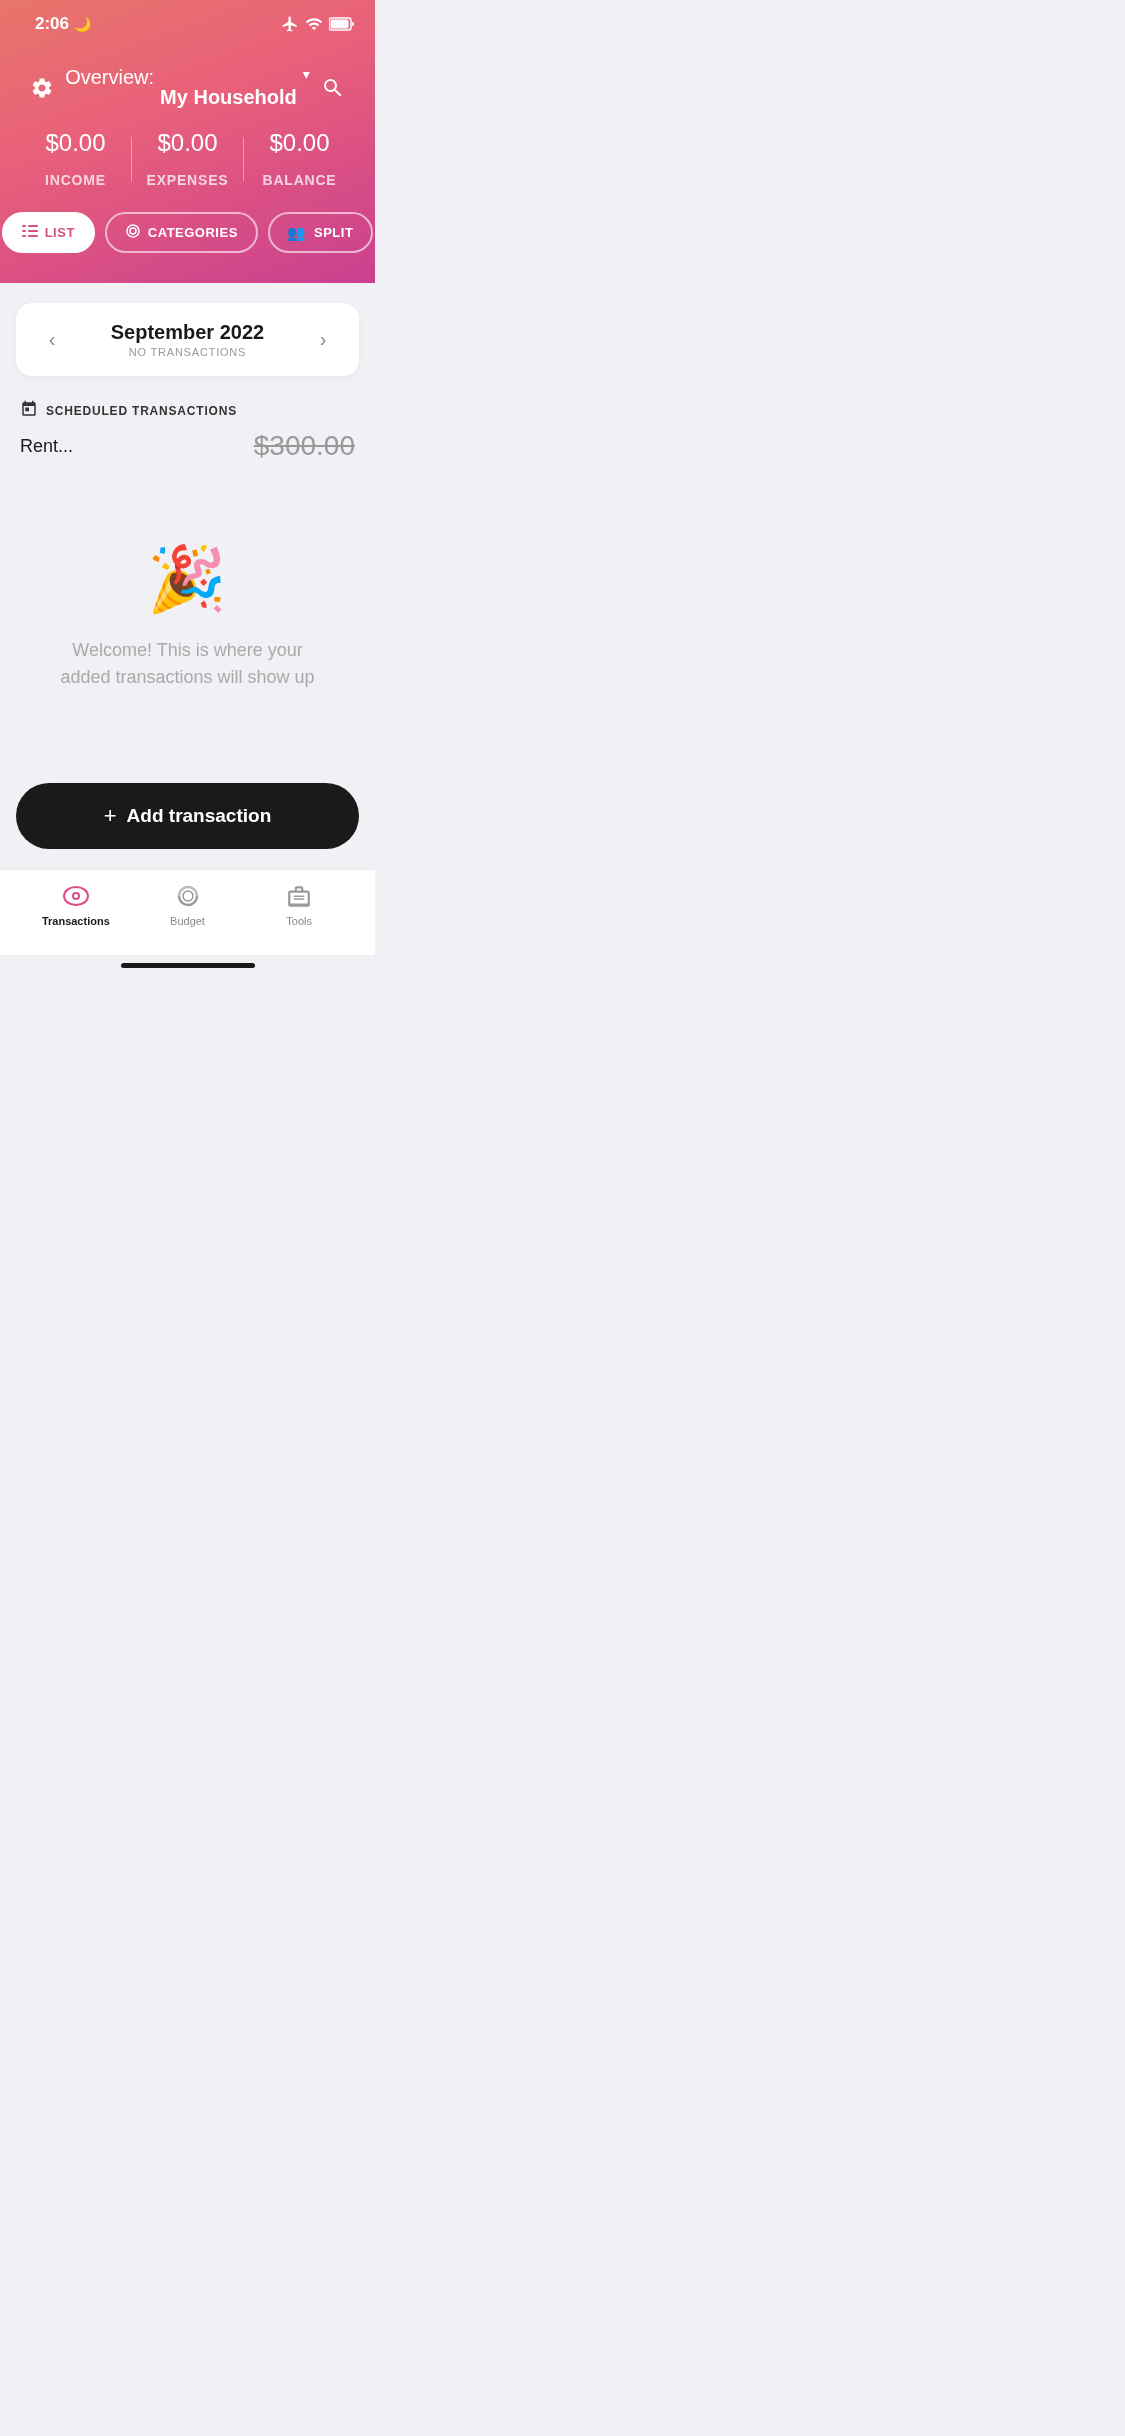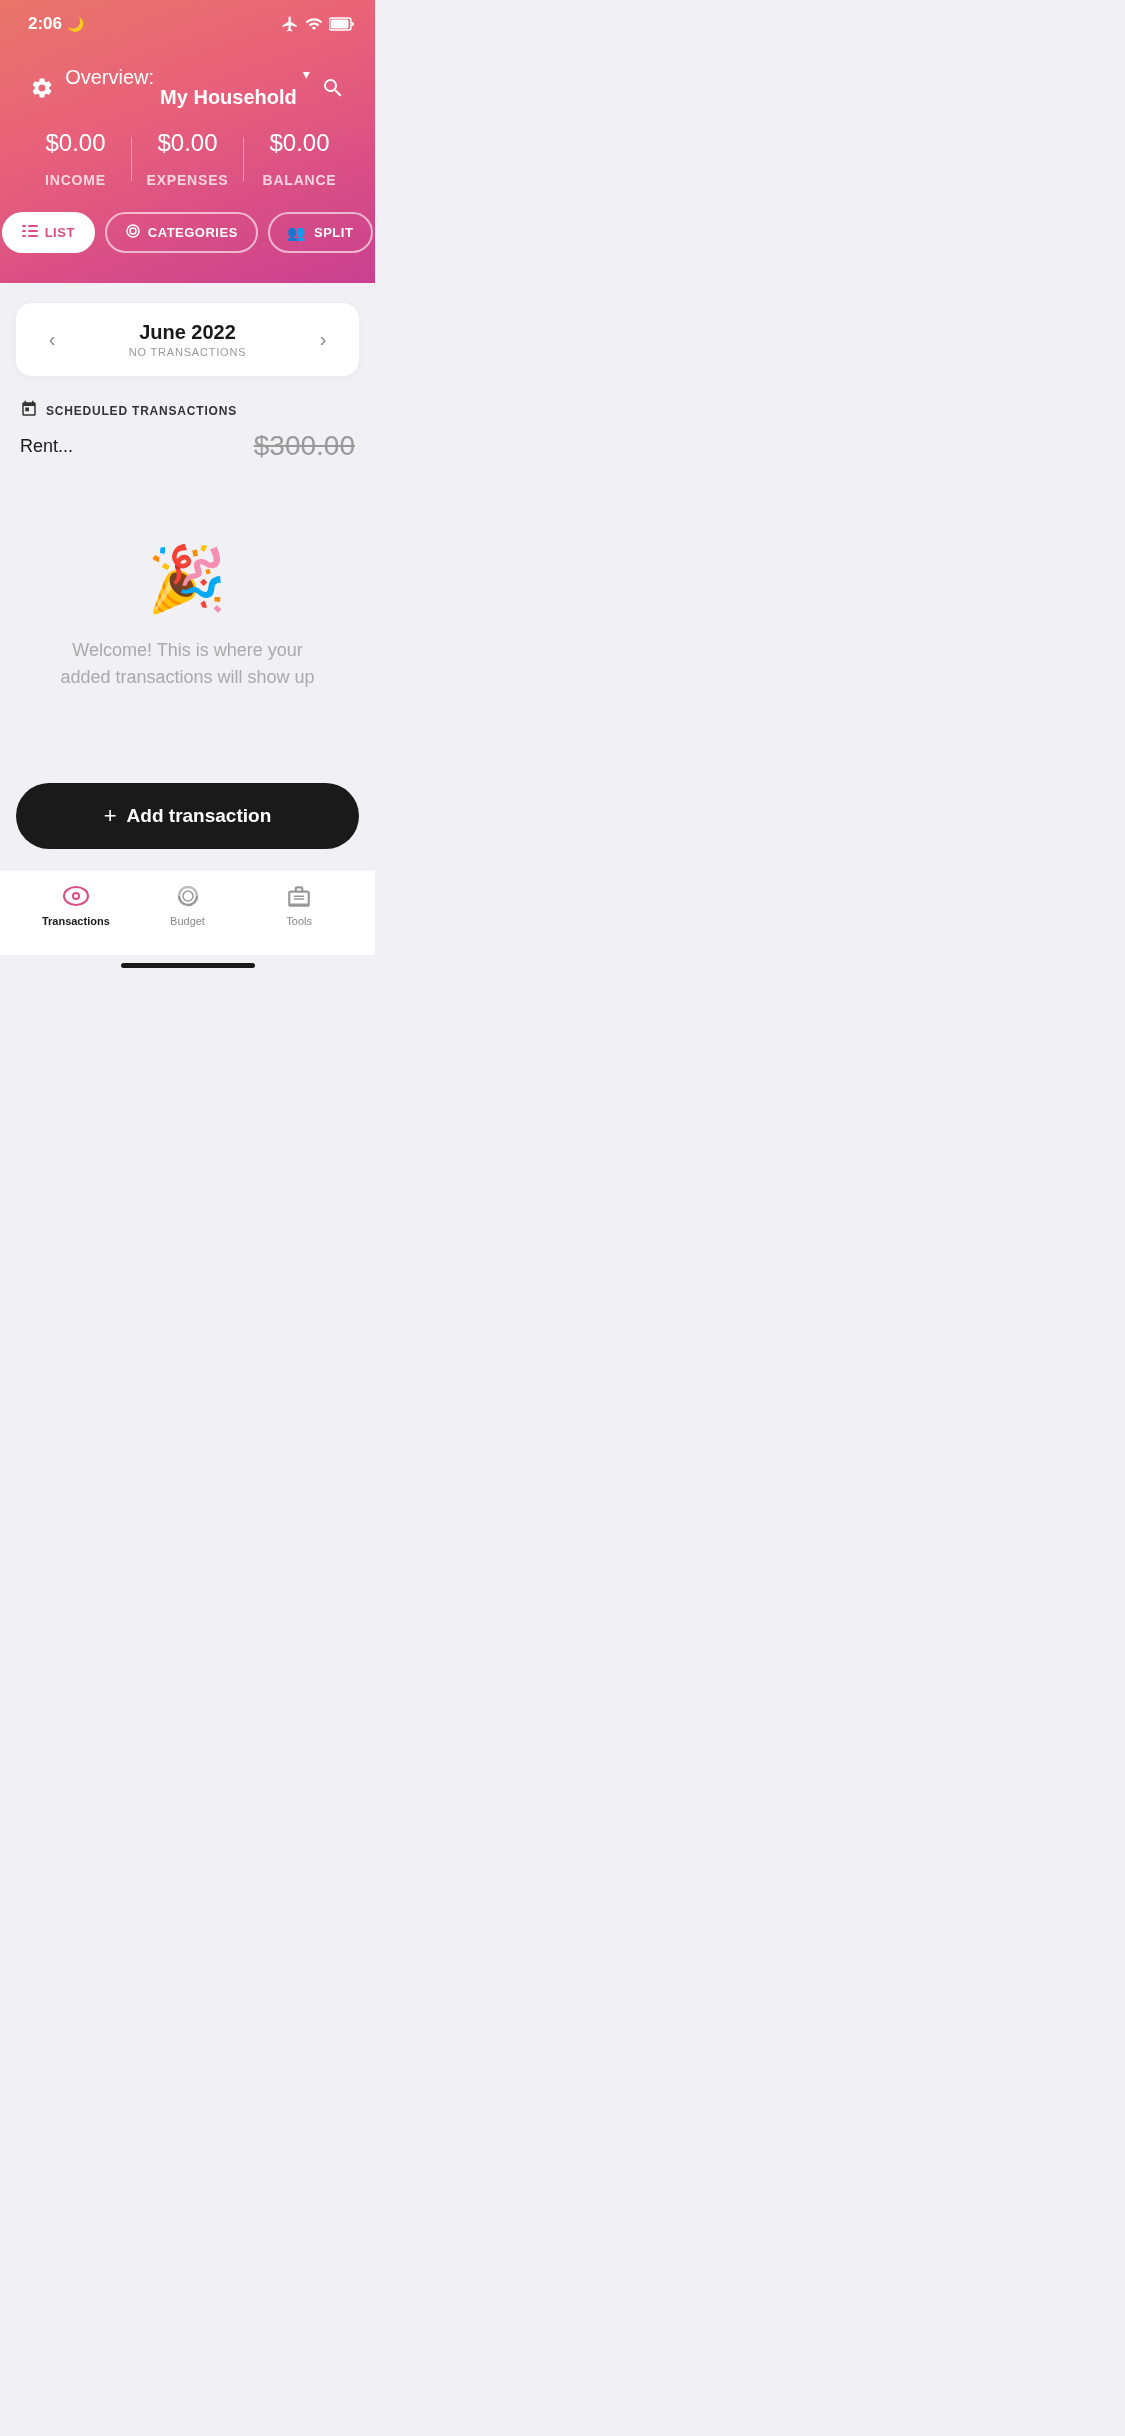--- a/index.html
+++ b/index.html
@@ -16,21 +16,21 @@
 
     
     .status-bar {
       background: transparent;
       padding: 14px 20px 8px;
       display: flex;
       justify-content: space-between;
       align-items: center;
       position: absolute;
       top: 0;
-      left: 8px;
+      left: 15px;
       right: 0;
       z-index: 10;
       text-align: center;
     }
     .status-time {
       font-size: 17px;
       font-weight: 600;
       color: white;
       display: flex;
       align-items: center;
@@ -410,21 +410,21 @@
   </div>
 </div>
 
 <div class="main-content">
 
   <div class="month-nav">
     <div class="month-nav-arrow">
       <span>‹</span>
     </div>
     <div class="month-nav-center">
-      <div class="month-nav-title">June 2022</div>
+      <div class="month-nav-title">September 2022</div>
       <div class="month-nav-subtitle">NO TRANSACTIONS</div>
     </div>
     <div class="month-nav-arrow">
       <span>›</span>
     </div>
   </div>
 
   <div class="scheduled-section">
     <div class="scheduled-header">
       <span class="scheduled-icon">

